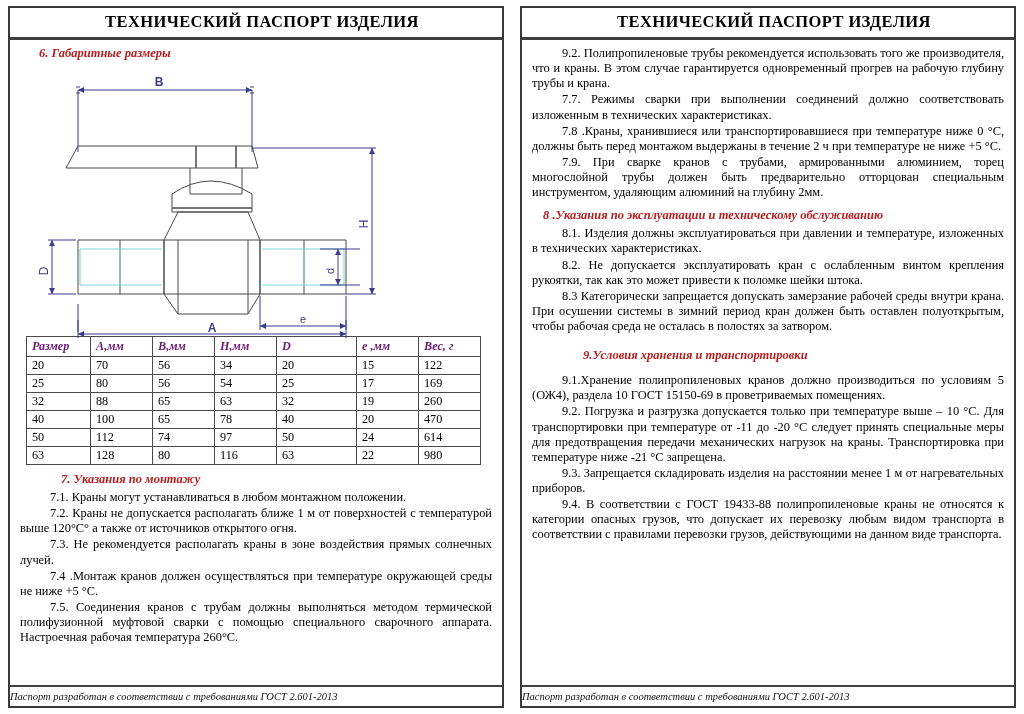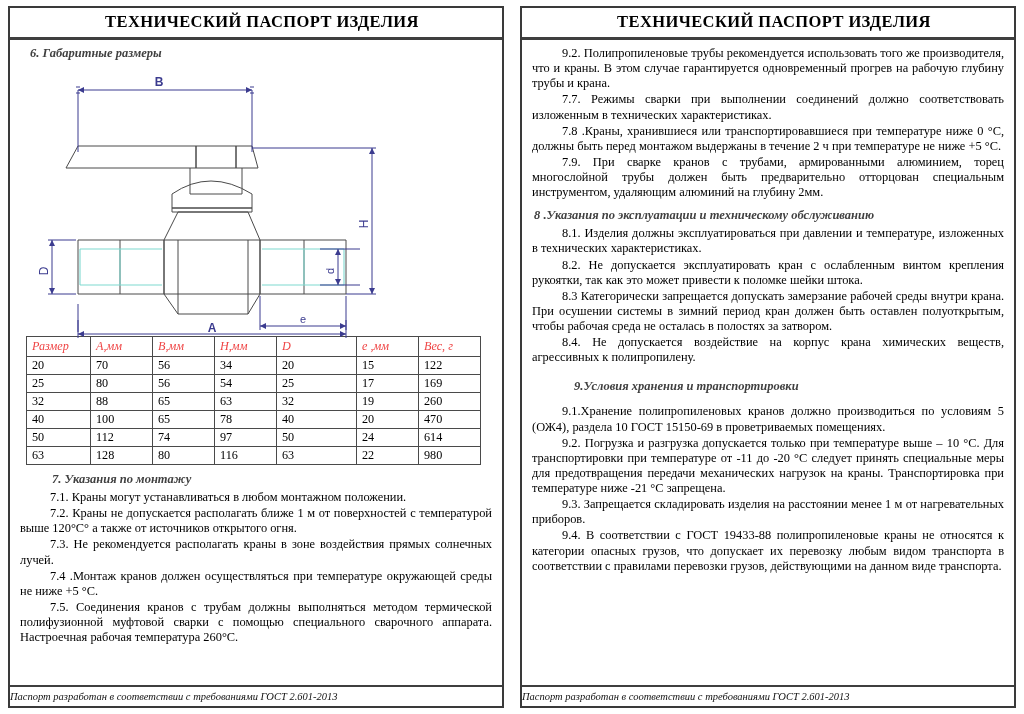--- a/index.html
+++ b/index.html
@@ -64,25 +64,25 @@
     padding: 4px 0 4px 0;
   }
   .page-footer .footnote {
     font-style: italic;
     font-size: 10.5px;
     color: #111;
   }
 
   
   .sect-head {
-    color: #404040;
+    color: #b91c1c;
     font-weight: bold;
     font-style: italic;
     font-size: 12.5px;
-    margin: 0 0 3px 2px;
+    margin: 0 0 3px 11px;
   }
   .sect-head.indent-1 { padding-left: 8px; }
   .sect-head.centered { text-align: left; }
   .sect-head.mid { padding-left: 40px; }
   .sect-head.mid2 { padding-left: 30px; }
 
   
   p.para {
     margin: 0 0 1px 0;
     font-size: 12.4px;
@@ -111,23 +111,23 @@
   }
   table.dims td, table.dims th {
     border: 1px solid #4a4a4a;
     height: 17px;
     padding: 0 0 0 5px;
     font-size: 12.2px;
     text-align: left;
     font-weight: normal;
   }
   table.dims thead th {
-    color: #ef4444;
+    color: #701a75;
     font-style: italic;
-    font-weight: normal;
+    font-weight: bold;
     font-size: 12.2px;
     height: 19px;
   }
   .c0 { width: 58px; }
   .c1 { width: 56px; }
   .c2 { width: 56px; }
   .c3 { width: 56px; }
   .c4 { width: 74px; }
   .c5 { width: 56px; }
   .c6 { width: 56px; }
@@ -349,21 +349,20 @@
       <p class="para">7.8 .Краны, хранившиеся или транспортировавшиеся при температуре ниже 0 °С, должны быть перед монтажом  выдержаны в течение 2 ч при температуре не ниже +5 °С.</p>
       <p class="para">7.9.  При сварке кранов с трубами, армированными алюминием, торец многослойной трубы должен быть предварительно отторцован специальным инструментом, удаляющим алюминий на глубину 2мм.</p>
 
       <div class="spacer-sm"></div>
 
       <div class="sect-head centered">8 .Указания по эксплуатации и техническому обслуживанию</div>
 
       <p class="para">8.1. Изделия должны эксплуатироваться при давлении и температуре, изложенных в технических характеристиках.</p>
       <p class="para">8.2.  Не допускается эксплуатировать кран с ослабленным винтом крепления рукоятки, так как это может привести к  поломке шейки штока.</p>
       <p class="para">8.3 Категорически запрещается допускать замерзание рабочей среды внутри крана. При осушении системы в зимний период кран должен быть оставлен полуоткрытым, чтобы рабочая среда не осталась в полостях за затвором.</p>
-      <p class="para">8.4. Не допускается воздействие на корпус крана химических веществ, агрессивных к полипропилену.</p>
 
       <div class="spacer-md"></div>
 
       <div class="sect-head mid">9.Условия хранения и транспортировки</div>
 
       <div class="spacer-sm"></div>
 
       <p class="para">9.1.Хранение полипропиленовых кранов должно производиться по условиям 5 (ОЖ4), раздела 10 ГОСТ 15150-69 в проветриваемых помещениях.</p>
       <p class="para">9.2. Погрузка и разгрузка допускается только при температуре выше – 10 °С. Для транспортировки при  температуре от -11 до -20 °С  следует принять специальные меры для предотвращения  передачи механических нагрузок на краны. Транспортировка при температуре ниже -21   °С запрещена.</p>
       <p class="para">9.3. Запрещается складировать изделия на расстоянии менее 1 м от нагревательных приборов.</p>

